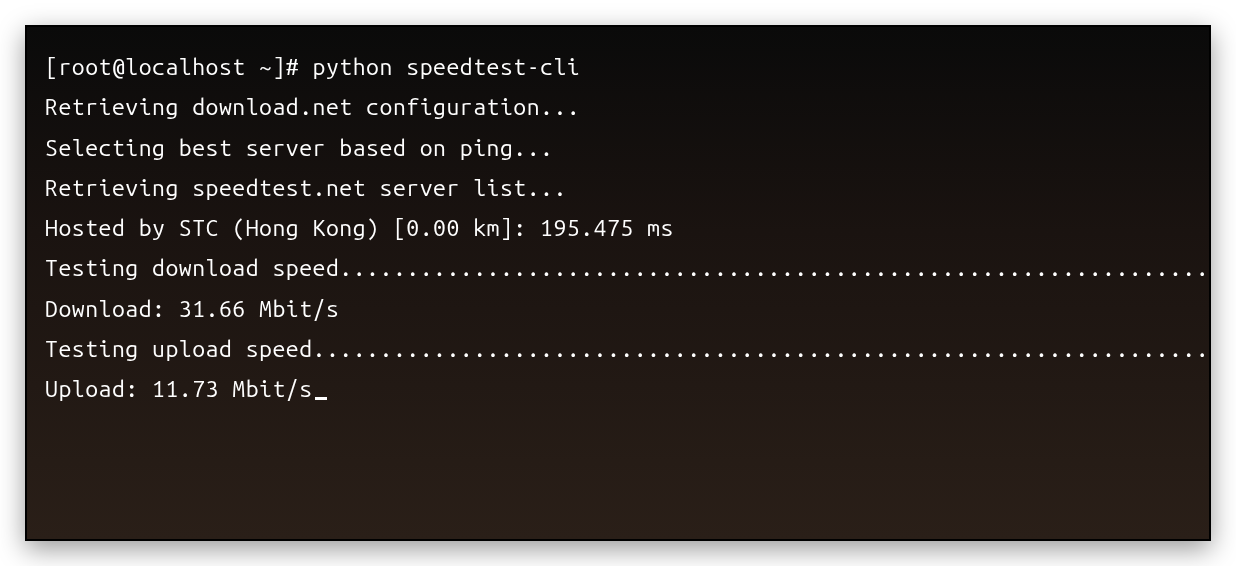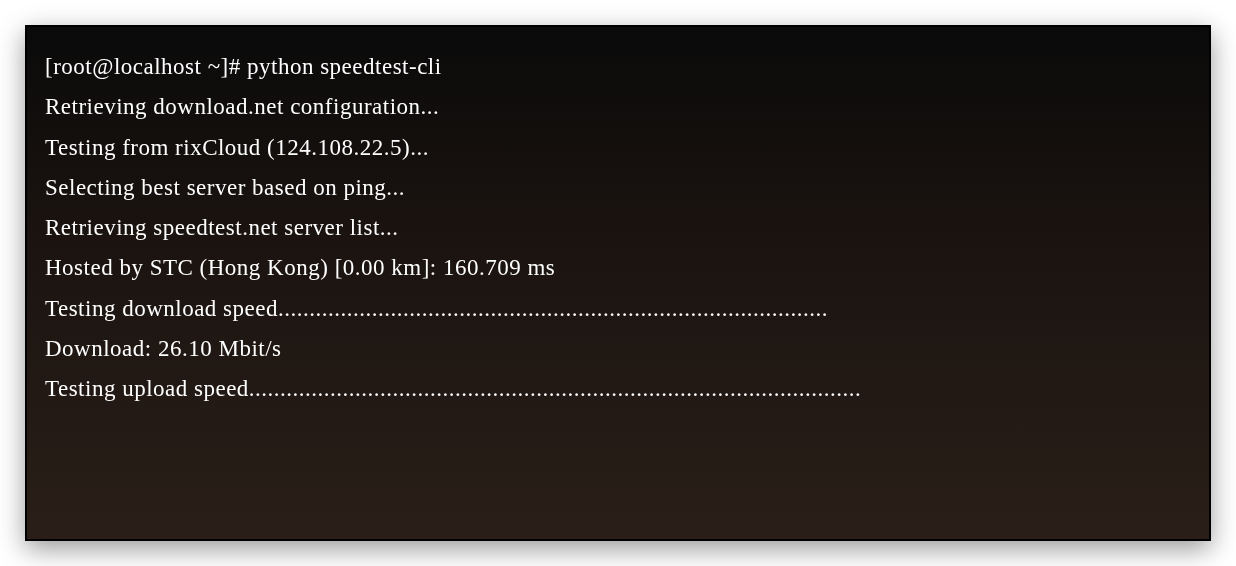--- a/index.html
+++ b/index.html
@@ -14,21 +14,20 @@
     }
     .terminal-window {
       background: #1a1512;
       background: linear-gradient(to bottom, #0a0a0a 0%, #1a1310 40%, #2a1f18 100%);
       border: 2px solid #000;
       box-shadow: 0 8px 25px rgba(0,0,0,0.4);
       padding: 20px 18px;
       width: 1186px;
       height: 516px;
       overflow: hidden;
-      font-family: Liberation Serif, serif;
     }
     .terminal-line {
       color: #ffffff;
       font-size: 23px;
       line-height: 1.75;
       white-space: pre;
       font-weight: 400;
       letter-spacing: 0.5px;
     }
     .cursor {
@@ -41,20 +40,20 @@
       position: relative;
       top: 3px;
     }
   </style>
 </head>
 <body>
 
 <div class="terminal-window">
   <div class="terminal-line">[root@localhost ~]# python speedtest-cli</div>
   <div class="terminal-line">Retrieving download.net configuration...</div>
-  <div class="terminal-line">Testing from rixCloud (124.108.22.5)...</div>
   <div class="terminal-line">Selecting best server based on ping...</div>
   <div class="terminal-line">Retrieving speedtest.net server list...</div>
-  <div class="terminal-line">Hosted by STC (Hong Kong) [0.00 km]: 160.709 ms</div>
+  <div class="terminal-line">Hosted by STC (Hong Kong) [0.00 km]: 195.475 ms</div>
   <div class="terminal-line">Testing download speed........................................................................................</div>
-  <div class="terminal-line">Download: 26.10 Mbit/s</div>
+  <div class="terminal-line">Download: 31.66 Mbit/s</div>
   <div class="terminal-line">Testing upload speed..................................................................................................</div>
+  <div class="terminal-line"><span>Upload: 11.73 Mbit/s</span><span class="cursor"></span></div>
 </div>
 
 </body></html>

